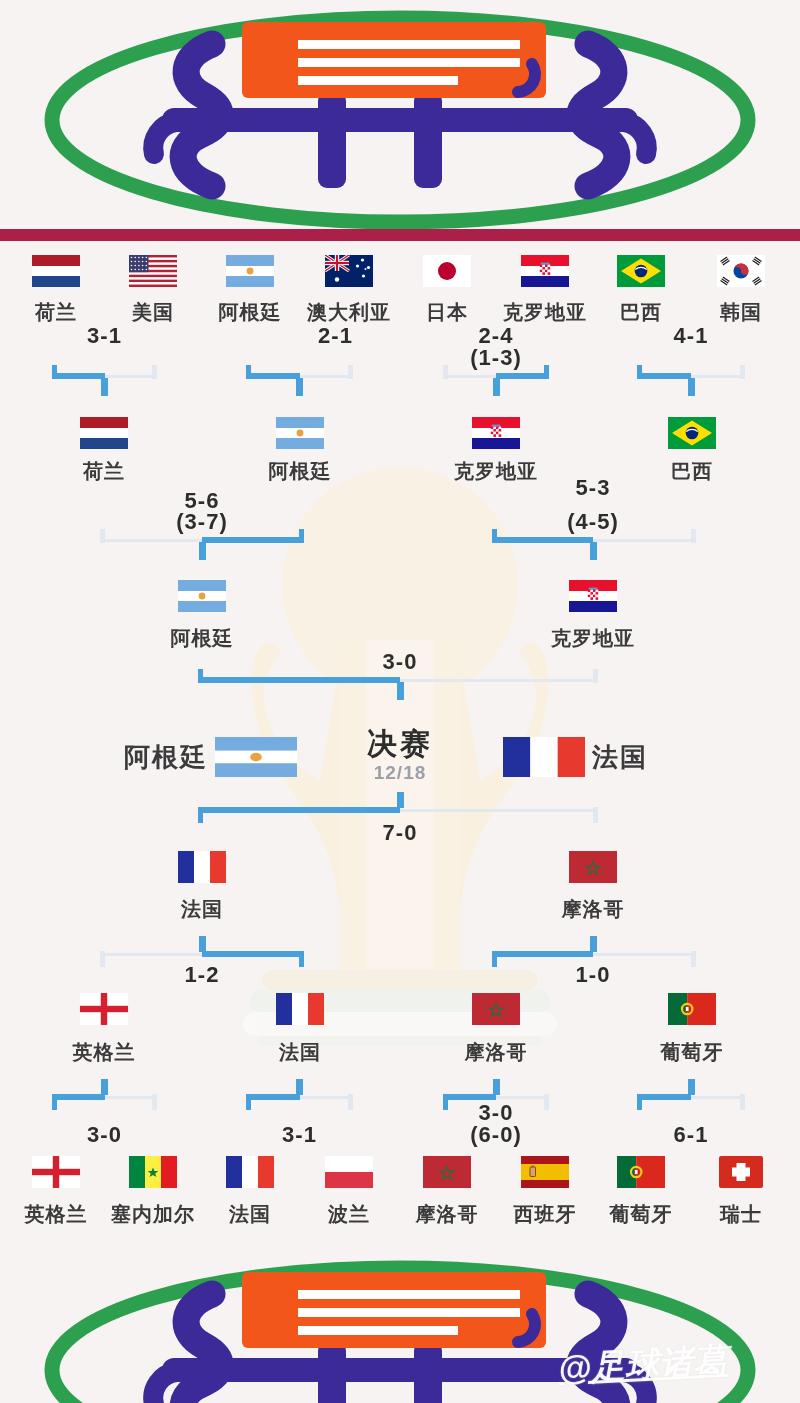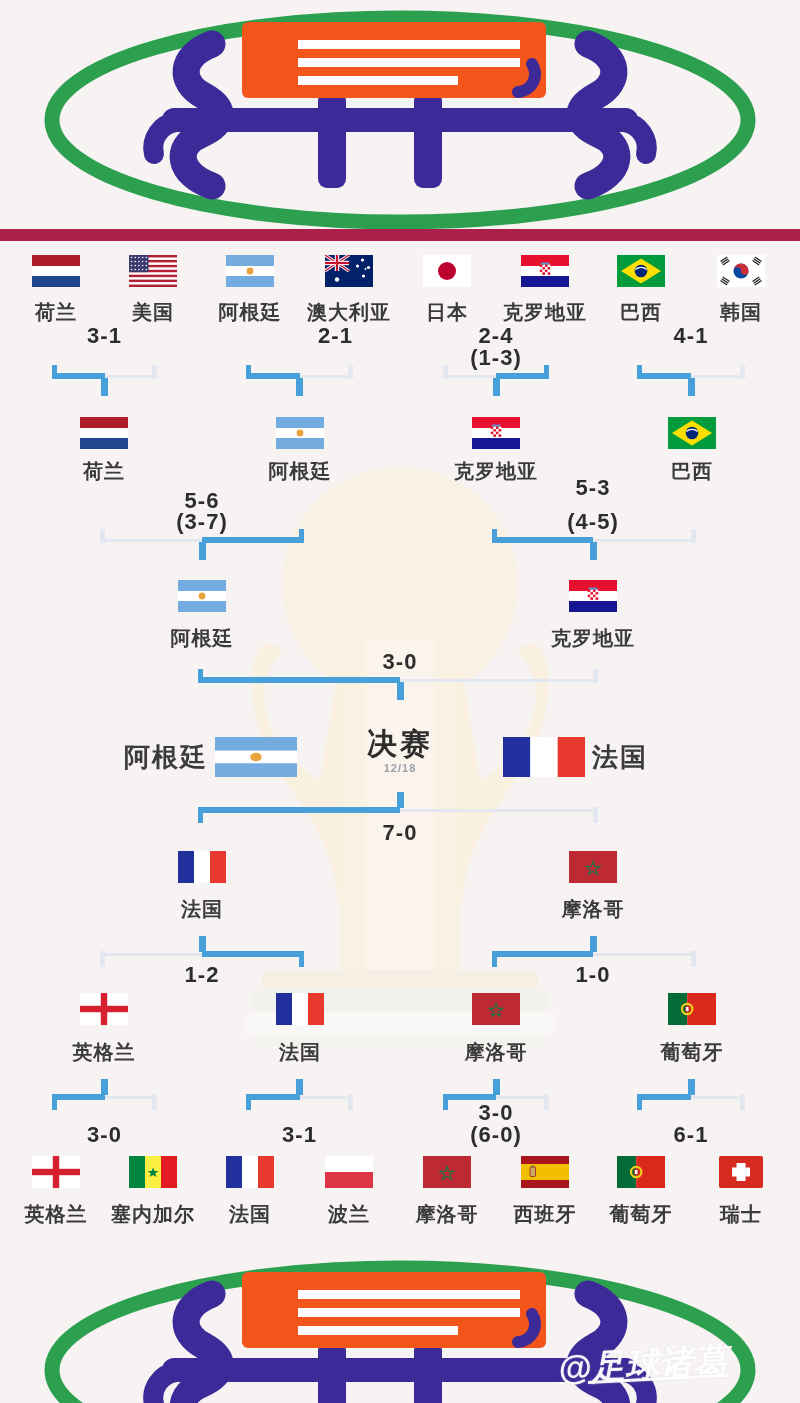--- a/index.html
+++ b/index.html
@@ -15,21 +15,21 @@
              color:#3b3b3b;white-space:nowrap;letter-spacing:1px;line-height:24px;}
   .score{position:absolute;transform:translateX(-50%);font-size:22px;font-weight:700;
          color:#2d2d2d;white-space:nowrap;letter-spacing:1px;line-height:24px;}
   .cpart{position:absolute;}
   .final-name{position:absolute;font-size:26px;font-weight:700;color:#3b3b3b;
               letter-spacing:2px;line-height:30px;white-space:nowrap;}
   .final-flag{position:absolute;width:82px;height:40px;line-height:0;}
   .final-title{position:absolute;left:400px;top:724px;transform:translateX(-50%);
                font-size:30px;font-weight:700;color:#2d2d2d;letter-spacing:3px;}
   .final-date{position:absolute;left:400px;top:762px;transform:translateX(-50%);
-              font-size:11px;font-weight:700;color:#9aa1ab;letter-spacing:1px;}
+              font-size:19px;font-weight:700;color:#9aa1ab;letter-spacing:1px;}
   .watermark{position:absolute;left:558px;top:1340px;width:250px;font-size:34px;
              font-style:italic;font-weight:700;color:rgba(255,255,255,0.95);
              transform:rotate(-3deg);text-decoration:underline;white-space:nowrap;
              text-shadow:0 0 2px rgba(200,200,200,.4);}
 </style>
 </head>
 <body>
 
 <div class="page">
 

